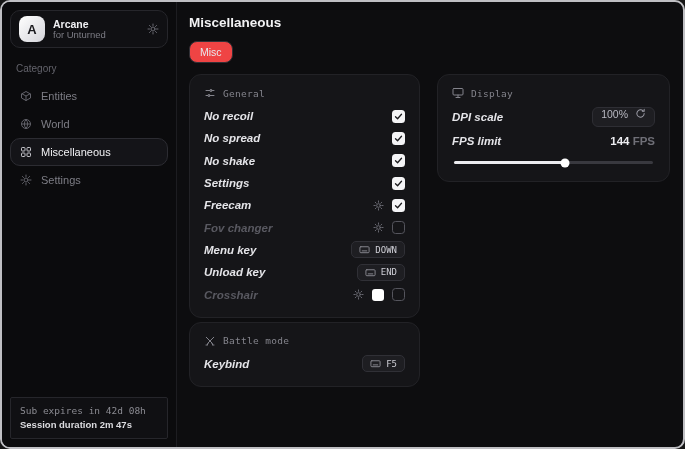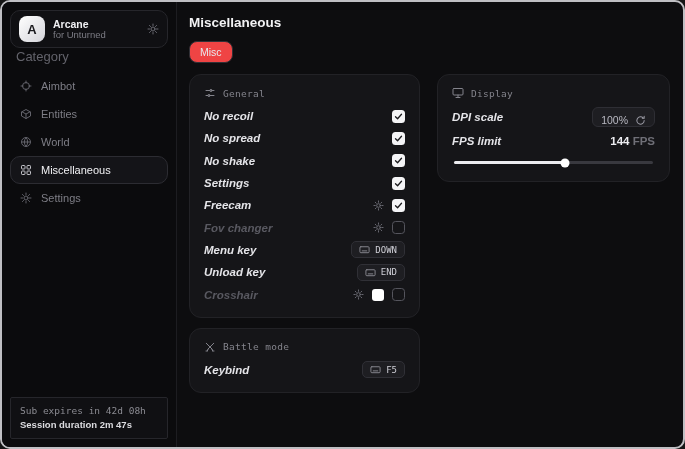--- a/index.html
+++ b/index.html
@@ -32,21 +32,21 @@
     background:linear-gradient(135deg,#ffffff,#d4d4da);
     color:#1a1a1e; font-weight:bold; font-size:13px;
     display:flex; align-items:center; justify-content:center;
   }
   .app-titles { flex:1; line-height:1.15; }
   .app-name { color:#f0f0f3; font-size:10.5px; font-weight:bold; }
   .app-sub { color:#7c7c84; font-size:9.5px; }
   .icon { display:inline-flex; align-items:center; justify-content:center; color:#6a6a72; }
   .icon svg { display:block; }
 
-  .category-label { color:#63636b; font-size:13px; margin:1px 0 8px 6px; }
+  .category-label { color:#63636b; font-size:10px; margin:15px 0 8px 6px; }
 
   .nav { display:flex; flex-direction:column; }
   .nav-item {
     height:28px; display:flex; align-items:center; gap:9px;
     padding:0 9px; border-radius:10px; border:1px solid transparent;
     color:#7e7e86; font-size:11px; cursor:default;
   }
   .nav-item .icon { color:#63636b; }
   .nav-item.selected {
     background:#141418; border-color:#2c2c32; color:#f0f0f3;
@@ -64,21 +64,21 @@
   
   .main { flex:1; padding:13px 13px 12px 12px; overflow:hidden; }
   .page-title { color:#f2f2f4; font-size:13.5px; font-weight:bold; }
   .tab-row { margin-top:11px; display:flex; }
   .tab-pill {
     background:#ef4444; border:1px solid #303036; border-radius:8px;
     color:#e8e8ec; font-size:10.5px; padding:4px 10px; cursor:default;
   }
 
   .columns { display:flex; gap:17px; margin-top:11px; align-items:flex-start; }
-  .col-left { width:231px; flex:0 0 231px; display:flex; flex-direction:column; gap:10px; }
+  .col-left { width:231px; flex:0 0 231px; display:flex; flex-direction:column; gap:4px; }
   .col-right { flex:1; }
 
   .card {
     background:#151518; border:1px solid #222226; border-radius:12px;
     padding:10px 14px 11px;
   }
   .card-header {
     display:flex; align-items:center; gap:7px;
     font-family:"DejaVu Sans Mono", monospace; font-size:9.5px; letter-spacing:.3px;
     color:#84848c; margin:2px 0 6px;
@@ -106,21 +106,21 @@
     display:flex; align-items:center; gap:5px;
     background:#1e1e22; border:1px solid #303036; border-radius:5px;
     height:17px; padding:0 7px;
     font-family:"DejaVu Sans Mono", monospace; font-size:9px; color:#cfcfd6;
   }
   .keybadge .icon { color:#8d8d95; }
 
   
   .display-row { display:flex; align-items:center; justify-content:space-between; height:24px; }
   .dpi-badge {
-    display:flex; align-items:flex-end; gap:7px;
+    display:flex; align-items:flex-start; gap:7px;
     background:#1e1e22; border:1px solid #2e2e34; border-radius:6px;
     height:20px; padding:0 8px;
     font-size:10.5px; color:#b9b9c2;
   }
   .dpi-badge .icon { color:#9a9aa4; }
   .fps-value { font-size:11.5px;text-align:right; }
   .fps-num { color:#ececf0; font-weight:bold; }
   .fps-unit { color:#6f6f77; font-weight:bold; }
   .slider { position:relative; height:9px; margin:5px 2px 3px; display:flex; align-items:center; }
   .slider-track { position:absolute; left:0; right:0; height:3px; border-radius:2px; background:#39393f; }
@@ -149,29 +149,20 @@
             <path d="M12 2v3M12 19v3M2 12h3M19 12h3M4.9 4.9l2.2 2.2M16.9 16.9l2.2 2.2M19.1 4.9l-2.2 2.2M7.1 16.9l-2.2 2.2"></path>
           </svg>
       </span>
     </div>
 
     <div class="category-label">Category</div>
 
     <div class="nav">
       <div class="nav-item">
         <span class="icon">
-            <svg width="12" height="12" viewBox="0 0 24 24" fill="none" stroke="currentColor" stroke-width="2" stroke-linecap="round">
-              <circle cx="12" cy="12" r="7"></circle>
-              <path d="M12 2v4M12 18v4M2 12h4M18 12h4"></path>
-            </svg>
-          </span>
-        <span>Aimbot</span>
-      </div>
-      <div class="nav-item">
-        <span class="icon">
             <svg width="12" height="12" viewBox="0 0 24 24" fill="none" stroke="currentColor" stroke-width="2" stroke-linejoin="round">
               <path d="M21 16V8l-9-5-9 5v8l9 5 9-5z"></path>
               <path d="M3.3 7.3L12 12l8.7-4.7M12 22V12"></path>
             </svg>
           </span>
         <span>Entities</span>
       </div>
       <div class="nav-item">
         <span class="icon">
             <svg width="12" height="12" viewBox="0 0 24 24" fill="none" stroke="currentColor" stroke-width="2">

